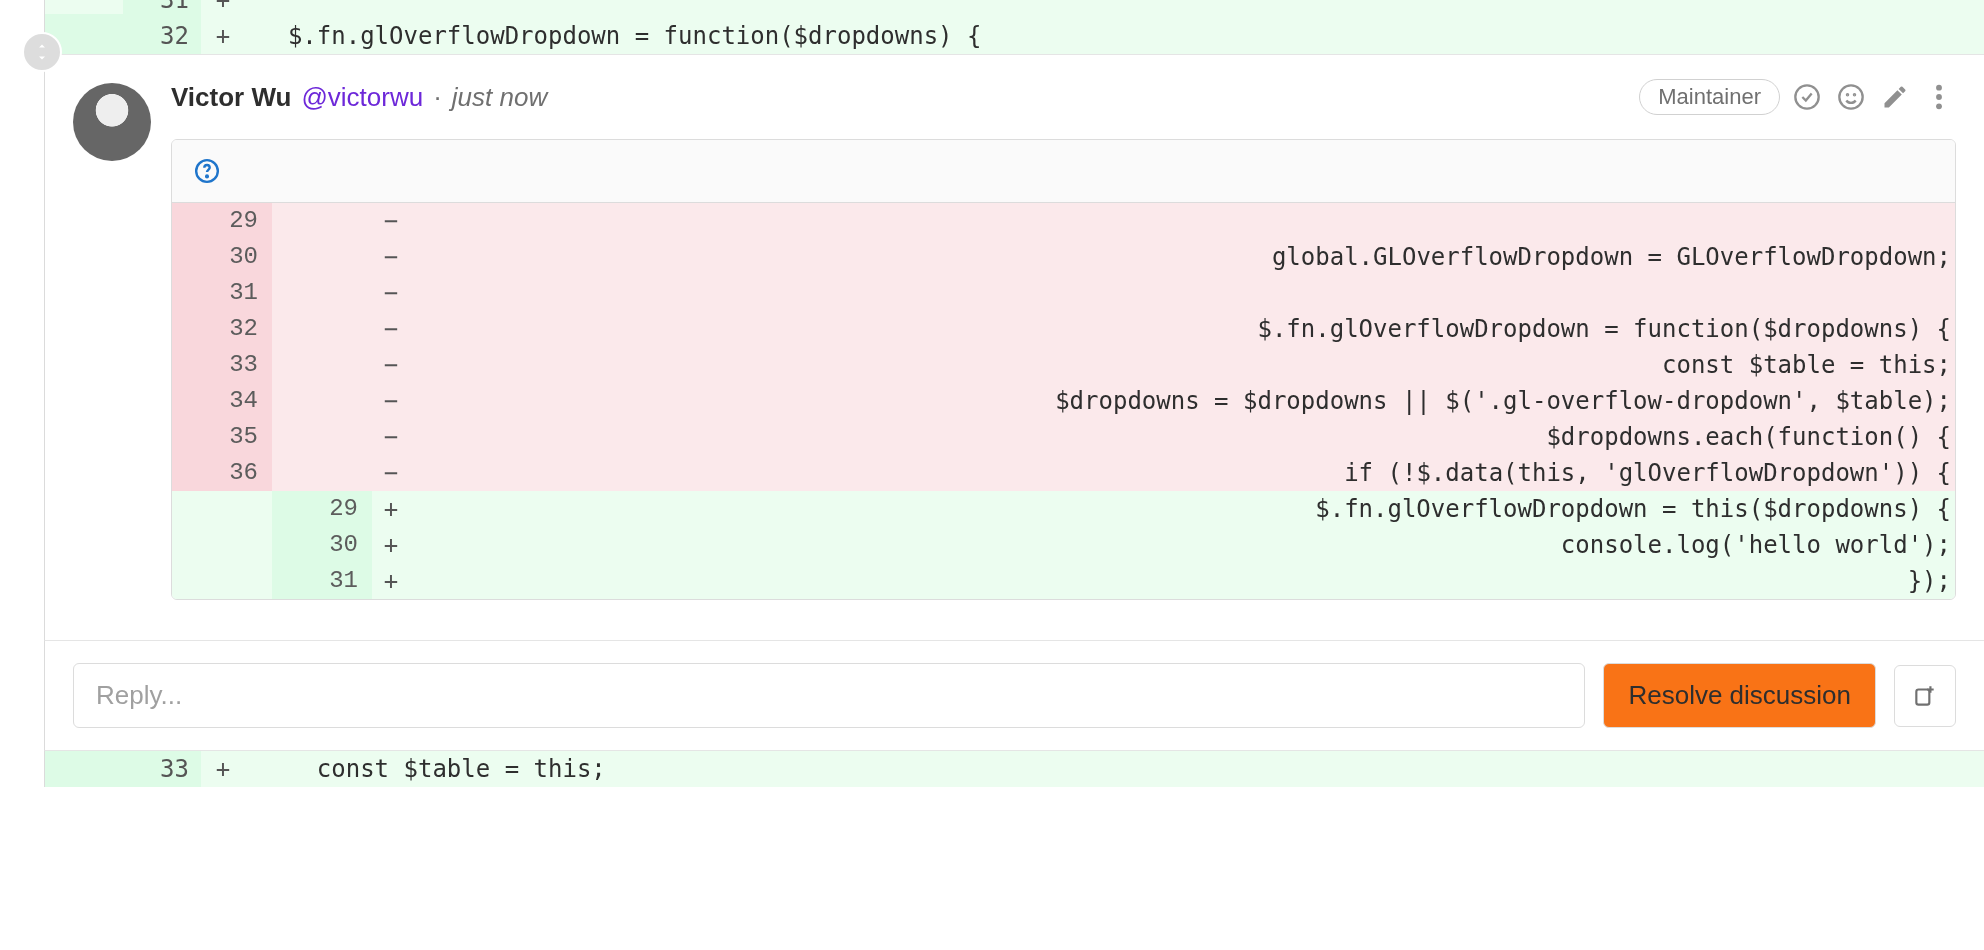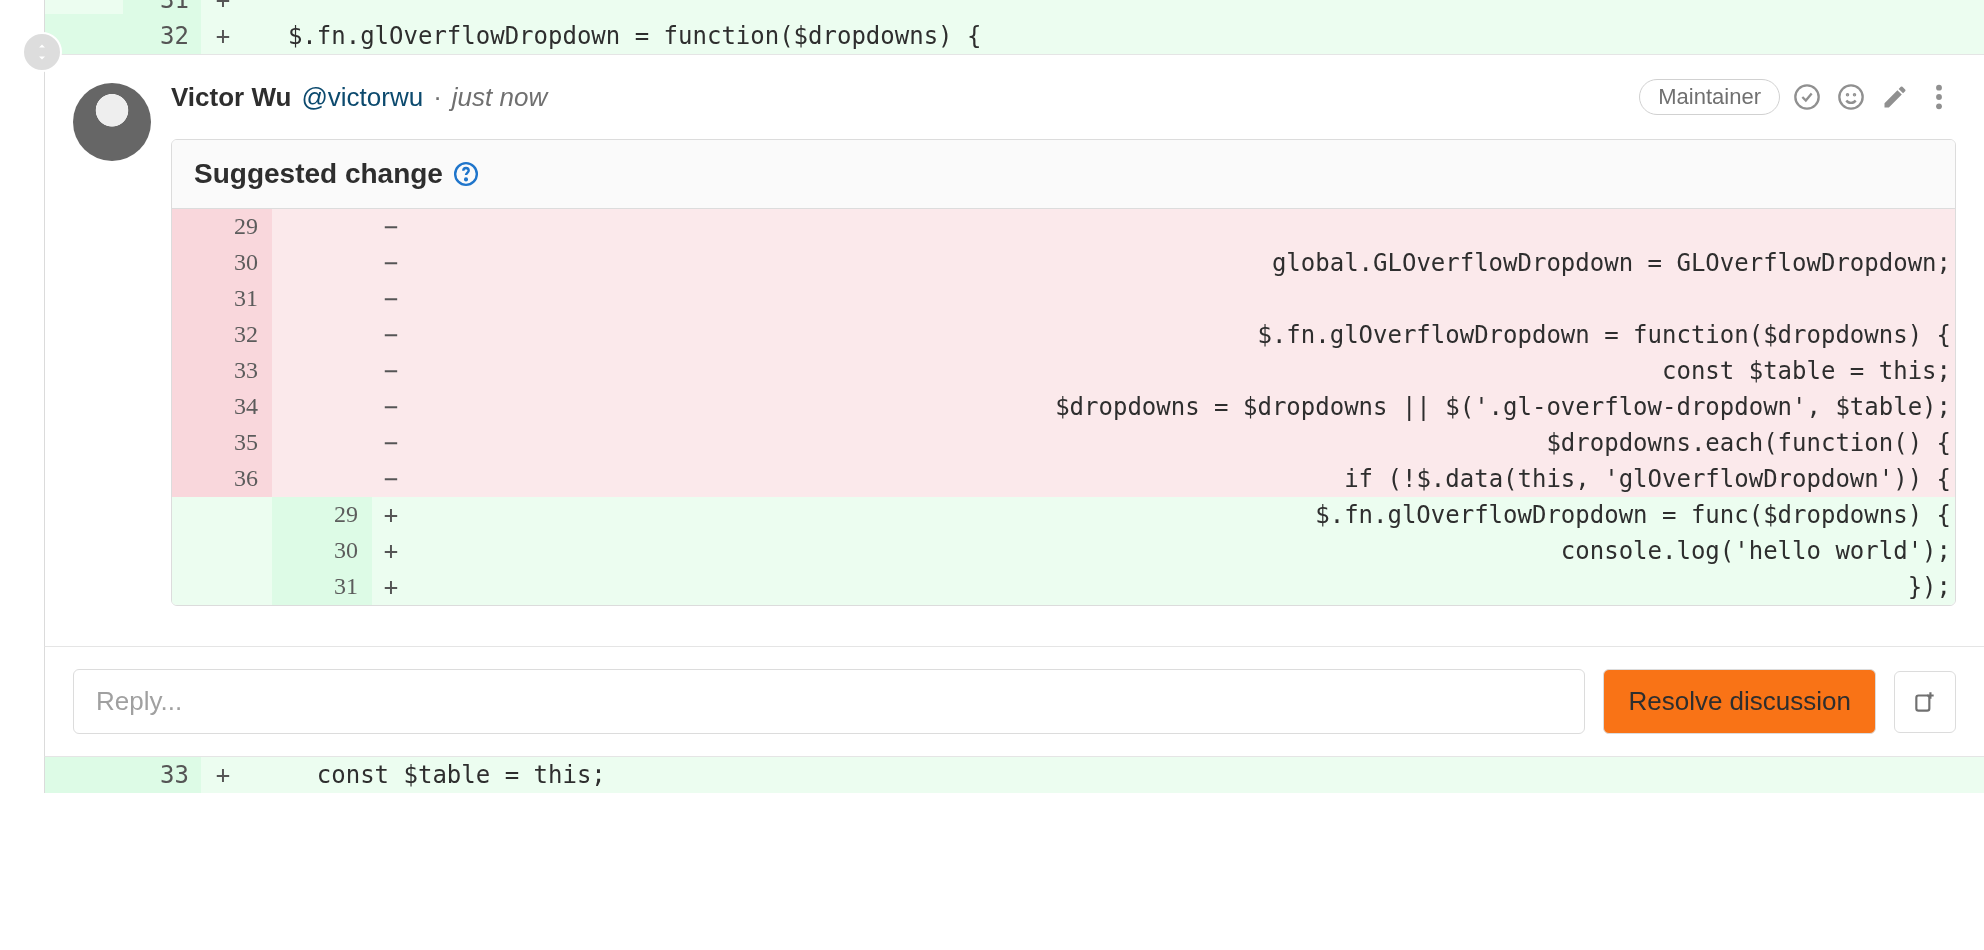--- a/index.html
+++ b/index.html
@@ -74,21 +74,21 @@
     margin-top:4px;
   }
   .comment-main { flex:1; }
   .comment-header {
     display:flex;
     align-items:center;
     gap: 10px;
     margin-bottom: 24px;
   }
   .author-name { font-size:26px; font-weight:600; color:#2e2e2e; }
-  .author-handle { font-size:26px; color:#0c4a6e; }
+  .author-handle { font-size:26px; color:#6d28d9; }
   .sep { color:#707070; font-size:26px; }
   .timestamp { font-size:26px; color:#707070;font-style:italic; }
   .header-spacer { flex:1; }
   .badge-maintainer {
     font-size:22px;
     color:#707070;
     border:1px solid #d1d1d1;
     border-radius:999px;
     padding:4px 18px;
   }
@@ -129,21 +129,21 @@
     cursor:pointer;
     color:#2e2e2e;
   }
   .diff-table { width:100%; }
   .diff-row { display:flex; align-items:stretch; }
   .diff-row .ln-a, .diff-row .ln-b {
     width: 100px;
     text-align:right;
     padding:4px 14px 4px 4px;
     color:#5c5c5c;
-    font-family: Liberation Serif, serif;
+    font-family: Liberation Mono, monospace;
     font-size: 24px;
   }
   .diff-row .sym {
     width: 38px;
     text-align:center;
     padding:4px 0;
     color:#555;
     font-family: monospace;
     font-size:24px;
   }
@@ -254,21 +254,20 @@
         <svg viewBox="0 0 6 24" fill="currentColor">
             <circle cx="3" cy="4" r="2.5"></circle>
             <circle cx="3" cy="12" r="2.5"></circle>
             <circle cx="3" cy="20" r="2.5"></circle>
           </svg>
       </span>
     </div>
 
     <div class="suggestion-box">
       <div class="suggestion-header">
-        <span class="suggestion-title">Suggested change</span>
         <span class="help-icon">
           <svg viewBox="0 0 24 24" fill="none" stroke="currentColor" stroke-width="2.2">
               <circle cx="12" cy="12" r="10"></circle>
               <path d="M9.5 9a2.5 2.5 0 115 0c0 1.5-2.5 2-2.5 4"></path>
               <circle cx="12" cy="17" r="0.8" fill="currentColor"></circle>
             </svg>
         </span>
       </div>
       <div class="diff-table" id="diff-rows">
           <div class="diff-row del">
@@ -316,21 +315,21 @@
           <div class="diff-row del">
             <div class="ln-a">36</div>
             <div class="ln-b"></div>
             <div class="sym">−</div>
             <div class="code code-font">      if (!$.data(this, 'glOverflowDropdown')) {</div>
           </div>
           <div class="diff-row add">
             <div class="ln-a"></div>
             <div class="ln-b">29</div>
             <div class="sym">+</div>
-            <div class="code code-font">  $.fn.glOverflowDropdown = func($dropdowns) {</div>
+            <div class="code code-font">  $.fn.glOverflowDropdown = this($dropdowns) {</div>
           </div>
           <div class="diff-row add">
             <div class="ln-a"></div>
             <div class="ln-b">30</div>
             <div class="sym">+</div>
             <div class="code code-font">     console.log('hello world');</div>
           </div>
           <div class="diff-row add">
             <div class="ln-a"></div>
             <div class="ln-b">31</div>

